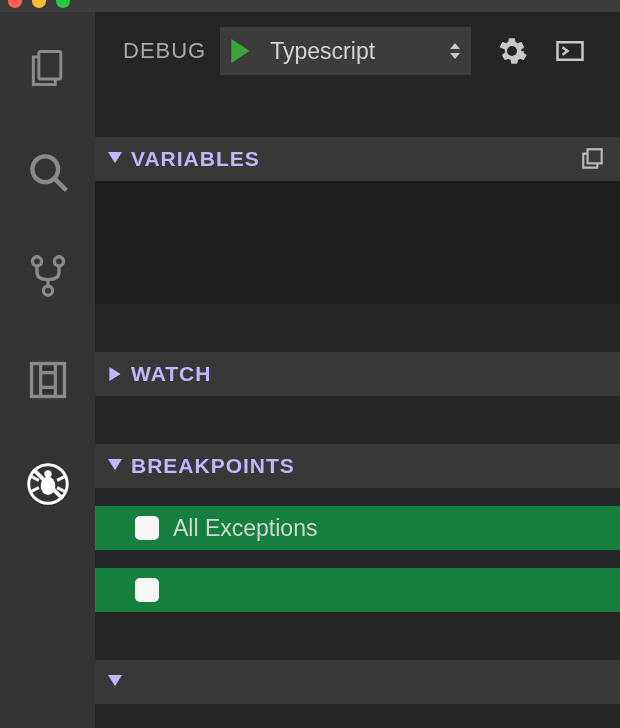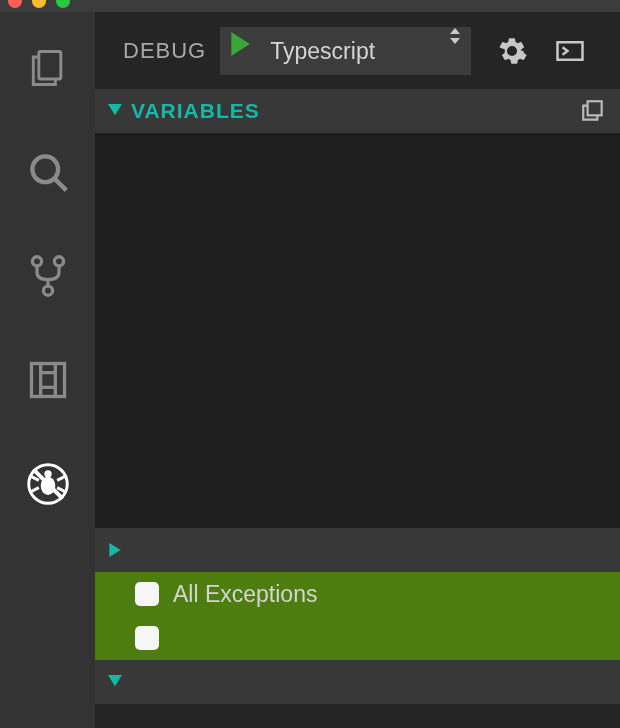--- a/index.html
+++ b/index.html
@@ -90,21 +90,21 @@
       display: flex;
       align-items: center;
       justify-content: center;
       cursor: pointer;
     }
     .play-btn svg {
       fill: #3ba43b;
     }
     .config-select-wrapper{
       display:flex;
-      align-items:flex-start;
+      align-items:center;
       background:#3c3c3c;
       height:48px;
       padding-right:10px;
     }
     .config-caret{
       display:flex;
       flex-direction:column;
       gap:2px;
       color:#c8c8c8;
     }
@@ -120,21 +120,22 @@
     }
     .header-icon svg { width: 30px; height: 30px; }
     .section-header {
       height: 44px;
       background: #383838;
       display: flex;
       align-items: center;
       padding: 0 12px;
       gap: 8px;
       cursor: pointer;
-      color: #14b8a6;
+      color: #c4b5fd;
+      margin-top: 48px;
     }
     .section-arrow {
       width: 16px;
       display: flex;
       align-items: center;
       justify-content: center;
     }
     .section-title {
       font-size: 21px;
       font-weight: 700;
@@ -148,26 +149,27 @@
       display:flex;
       justify-content:center;
     }
     .section-action svg{ width:26px; height:26px; }
     .variables-body {
       flex: 1;
       background: #1e1e1e;
     }
     .breakpoint-item {
       height: 44px;
-      background: #4d7c0f;
+      background: #15803d;
       display: flex;
       align-items: center;
       padding-left: 40px;
       gap: 14px;
       cursor: pointer;
+      margin-top: 18px;
     }
     .breakpoint-item:first-of-type{
       border-top: none;
     }
     .checkbox {
       width: 24px;
       height: 24px;
       background: #f6f6f6;
       border-radius: 5px;
       cursor: pointer;
@@ -298,32 +300,41 @@
       </span>
     </div>
     <div class="variables-body"></div>
 
     <div class="section-header">
       <span class="section-arrow">
         <svg width="14" height="14" viewBox="0 0 10 10">
             <polygon points="1,0 9,5 1,10" fill="currentColor"></polygon>
           </svg>
       </span>
-    </div>
-
-    <div class="breakpoint-item">
-      <div class="checkbox"></div>
-      <span class="breakpoint-label">All Exceptions</span>
-    </div>
-    <div class="breakpoint-item">
-      <div class="checkbox"></div>
+      <span class="section-title">WATCH</span>
     </div>
 
     <div class="section-header">
       <span class="section-arrow">
         <svg width="14" height="14" viewBox="0 0 10 10">
             <polygon points="0,0 10,0 5,8" fill="currentColor"></polygon>
           </svg>
       </span>
+      <span class="section-title">BREAKPOINTS</span>
+    </div>
+    <div class="breakpoint-item">
+      <div class="checkbox"></div>
+      <span class="breakpoint-label">All Exceptions</span>
+    </div>
+    <div class="breakpoint-item">
+      <div class="checkbox"></div>
+    </div>
+
+    <div class="section-header">
+      <span class="section-arrow">
+        <svg width="14" height="14" viewBox="0 0 10 10">
+            <polygon points="0,0 10,0 5,8" fill="currentColor"></polygon>
+          </svg>
+      </span>
     </div>
     <div class="bottom-fill" style="max-height:24px;"></div>
   </div>
 </div>
 
 </body></html>

